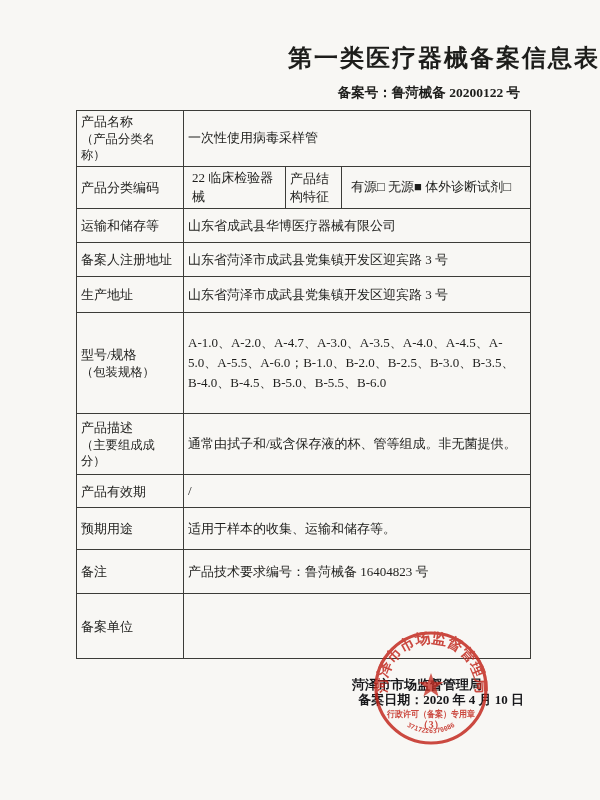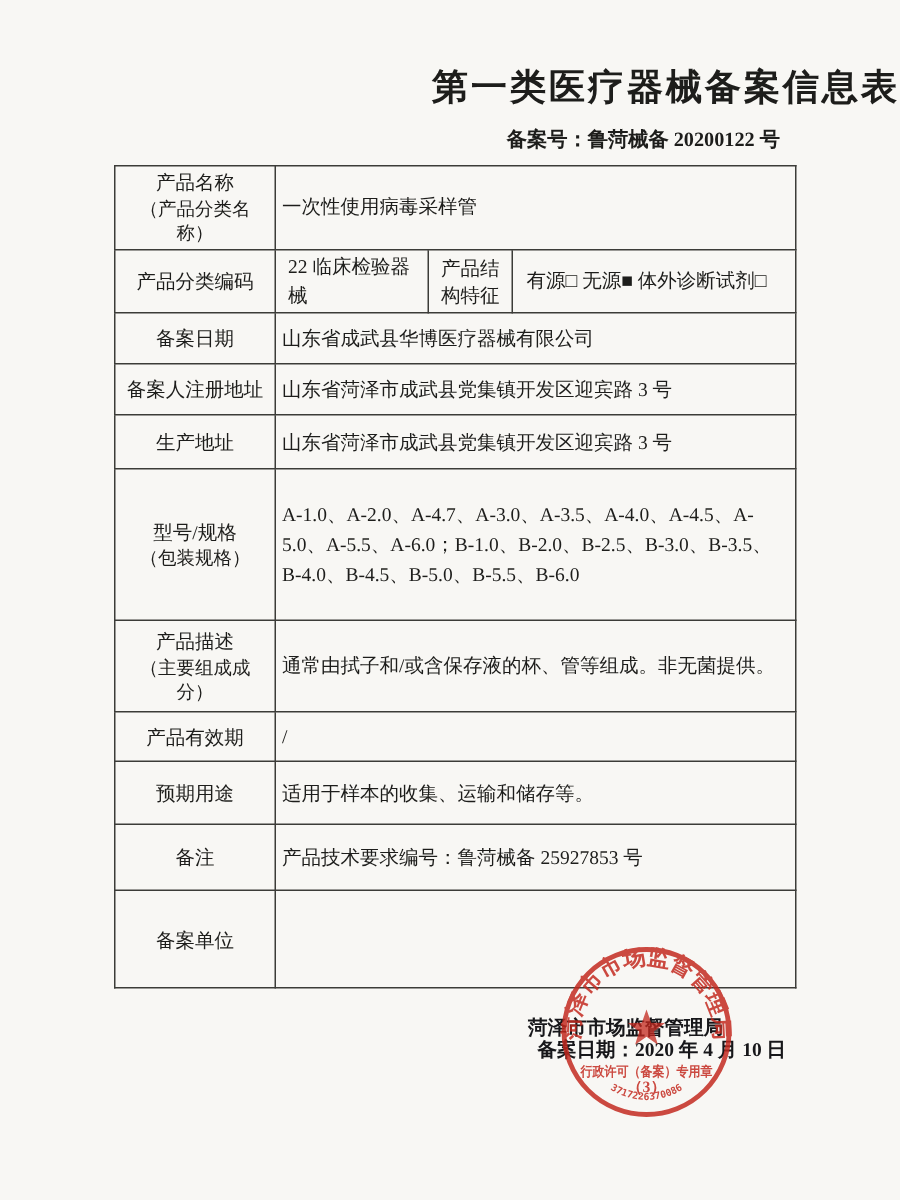--- a/index.html
+++ b/index.html
@@ -27,21 +27,21 @@
     border-collapse:collapse;table-layout:fixed;
   }
   table.form td{
     border:1.6px solid #3c3c38;
     font-size:13px;
     padding:2px 4px;
     vertical-align:middle;
     overflow:hidden;
   }
   td.lab{
-    text-align:center;line-height:1.35;padding:2px 2px;
+    line-height:1.35;padding:2px 2px;
   }
   td.val{
     text-align:left;padding-left:13px;padding-right:8px;line-height:1.45;margin-left:38px;
   }
   td.val-models{
     font-size:12.5px;line-height:1.55;padding-left:10px;padding-right:6px;
   }
   .lab-line{display:block;}
   .lab-small{font-size:12.3px;}
   .seal{
@@ -77,21 +77,21 @@
     </td>
     <td class="val" colspan="3">一次性使用病毒采样管</td>
   </tr>
   <tr style="height:39px">
     <td class="lab">产品分类编码</td>
     <td class="val" style="padding-left:8px;">22 临床检验器械</td>
     <td class="lab">产品结构特征</td>
     <td class="val" style="padding-left:9px;">有源□ 无源■ 体外诊断试剂□</td>
   </tr>
   <tr style="height:34px">
-    <td class="lab">备案日期</td>
+    <td class="lab">运输和储存等</td>
     <td class="val" colspan="3">山东省成武县华博医疗器械有限公司</td>
   </tr>
   <tr style="height:34px">
     <td class="lab">备案人注册地址</td>
     <td class="val" colspan="3">山东省菏泽市成武县党集镇开发区迎宾路 3 号</td>
   </tr>
   <tr style="height:36px">
     <td class="lab">生产地址</td>
     <td class="val" colspan="3">山东省菏泽市成武县党集镇开发区迎宾路 3 号</td>
   </tr>
@@ -112,21 +112,21 @@
   <tr style="height:33px">
     <td class="lab">产品有效期</td>
     <td class="val" colspan="3">/</td>
   </tr>
   <tr style="height:42px">
     <td class="lab">预期用途</td>
     <td class="val" colspan="3">适用于样本的收集、运输和储存等。</td>
   </tr>
   <tr style="height:44px">
     <td class="lab">备注</td>
-    <td class="val" colspan="3">产品技术要求编号：鲁菏械备 25927853 号</td>
+    <td class="val" colspan="3">产品技术要求编号：鲁菏械备 16404823 号</td>
   </tr>
   <tr style="height:65px">
     <td class="lab">备案单位</td>
     <td class="val" colspan="3"></td>
   </tr>
 </tbody>
   </table>
 
 <div class="stamp-text">
   <div class="l1">菏泽市市场监督管理局</div>

